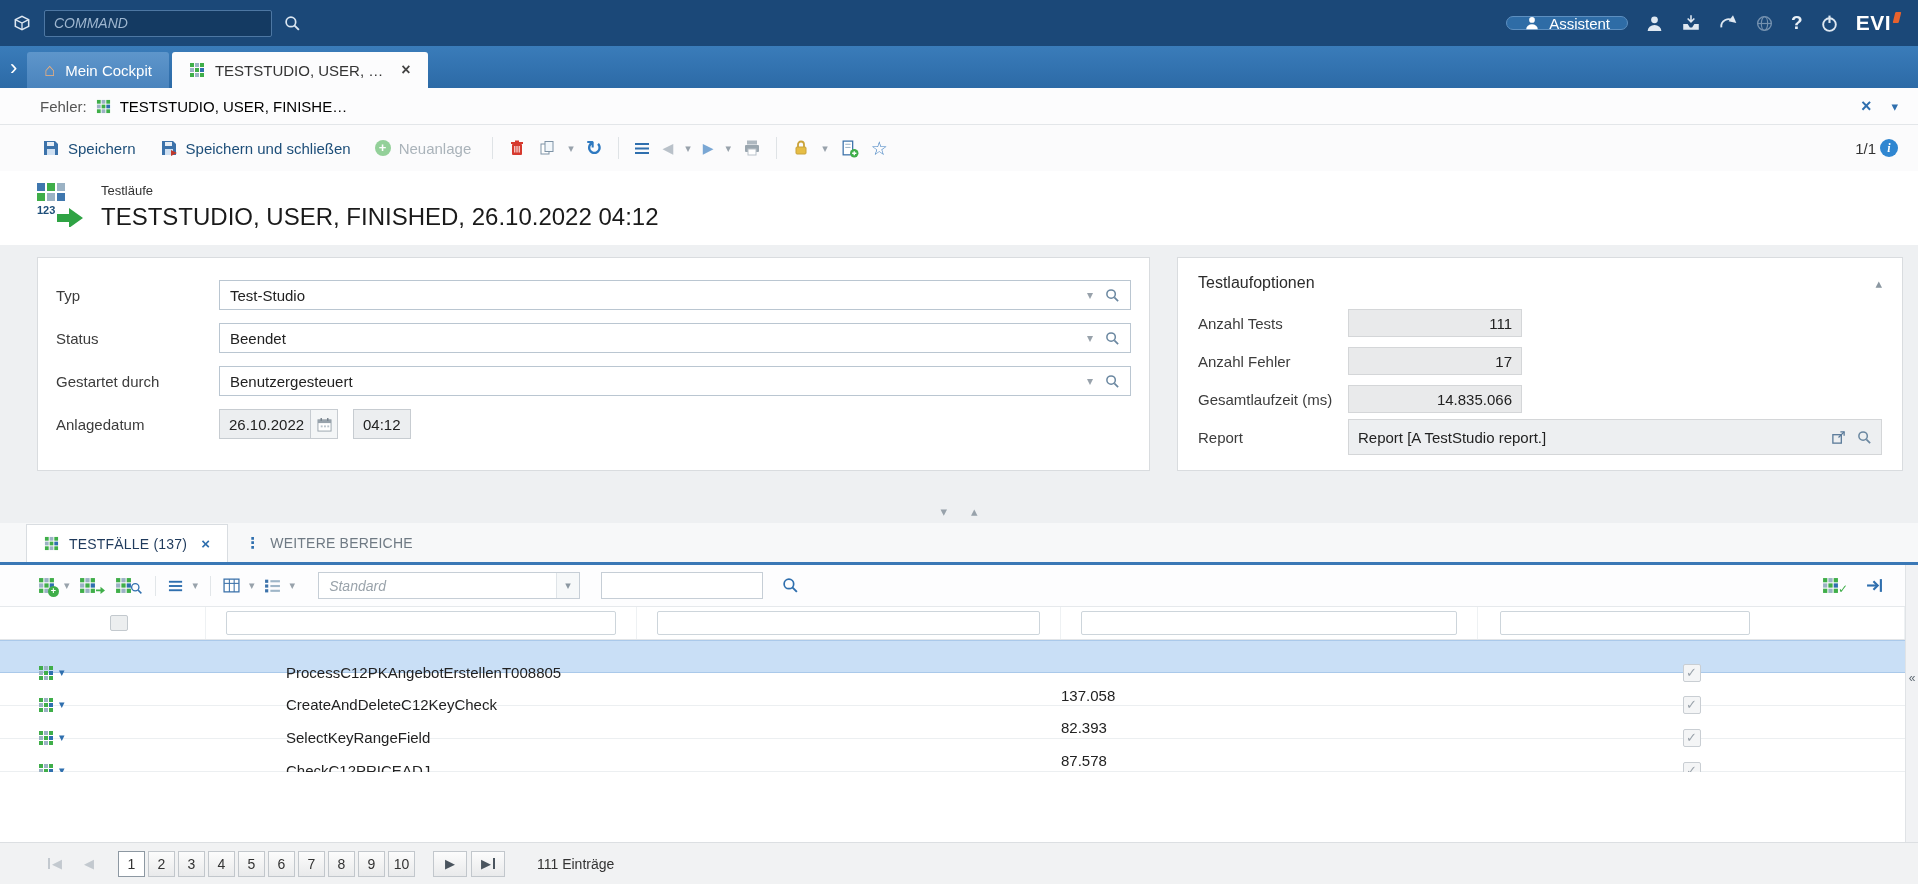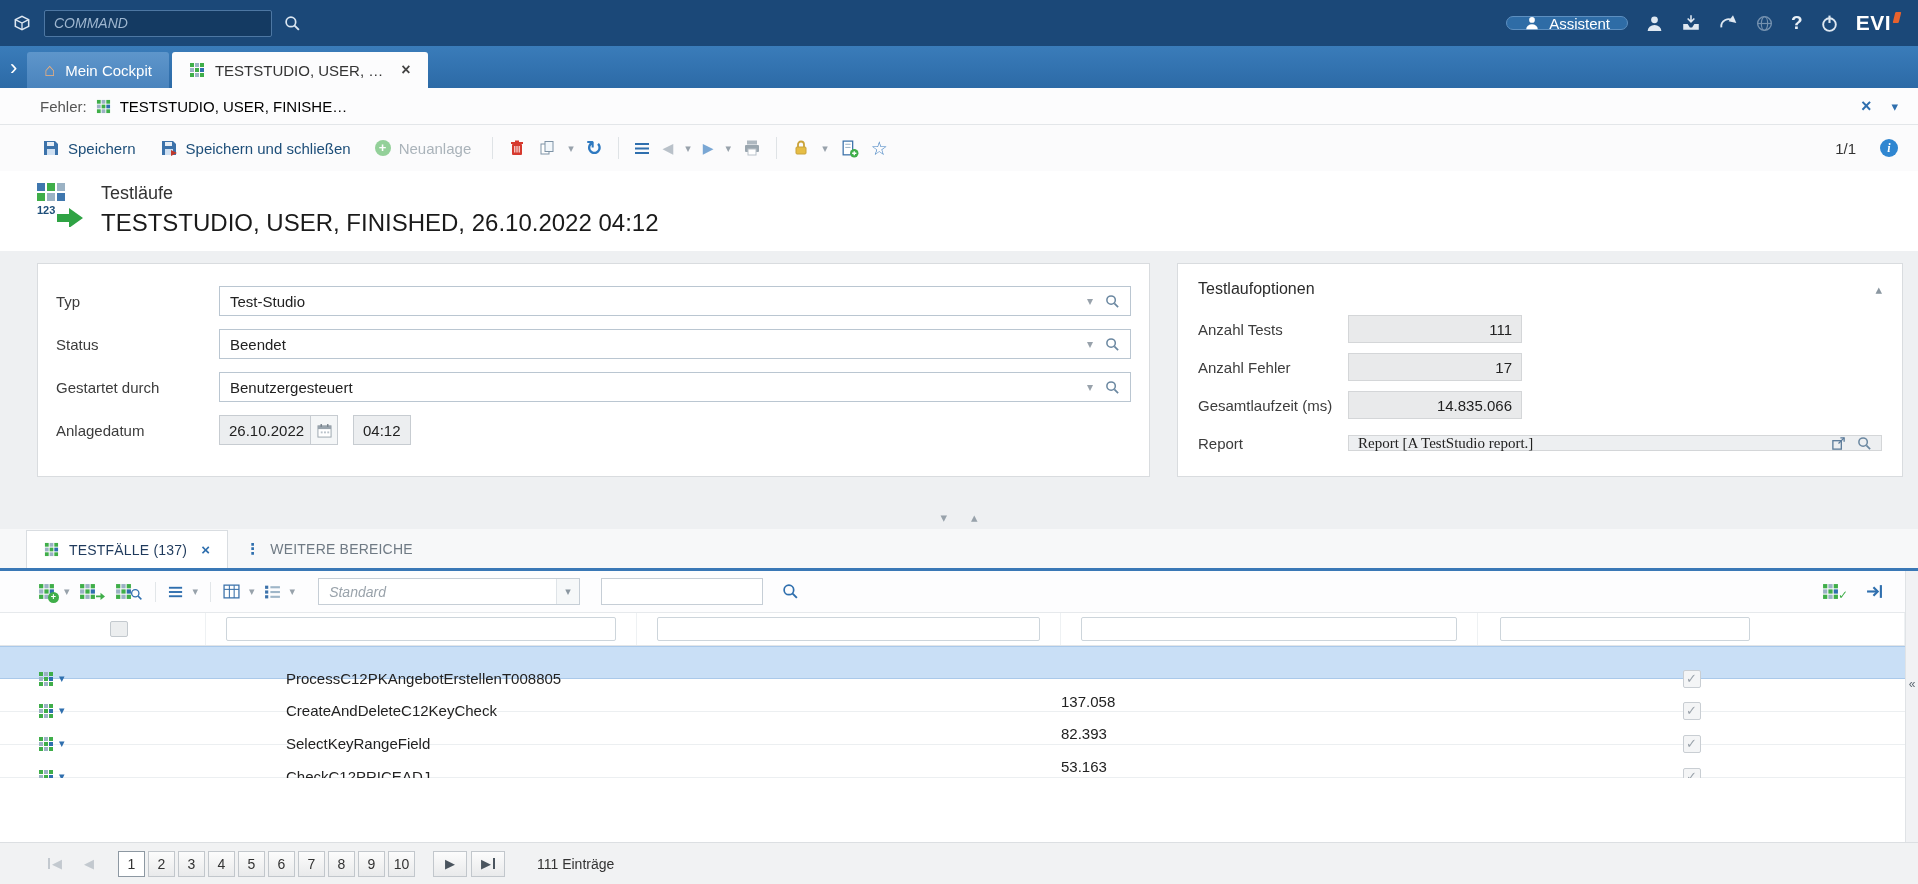--- a/index.html
+++ b/index.html
@@ -46,27 +46,27 @@
   .tb-btn.disabled { color:#aab3ba; cursor:default; }
   .tb-ic { display:flex; align-items:center; cursor:pointer; }
   .dd { color:#98a2ab; font-size:11px; cursor:pointer; }
   .tb-sep { width:1px; height:22px; background:#dfe3e6; margin:0 3px; }
   .glyph-refresh { font-size:20px; font-weight:bold; color:#2e79c0; line-height:1; }
   .glyph-prev { font-size:14px; color:#b9c1c9; }
   .glyph-next { font-size:14px; color:#7aa7d4; }
   .glyph-star { font-size:19px; color:#3f7fc0; line-height:1; }
   .plus-dot { width:16px; height:16px; border-radius:50%; background:#3fae49; color:#fff; font-size:13px; font-weight:bold; line-height:15px; text-align:center; }
   .tb-btn.disabled .plus-dot { opacity:.55; }
-  .tb-right { margin-left:auto; display:flex; align-items:flex-end; gap:24px; }
+  .tb-right { margin-left:auto; display:flex; align-items:flex-end; gap:4px; }
   .page-indicator { color:#333; }
   .info-dot { width:18px; height:18px; border-radius:50%; background:#2f86d1; color:#fff; font-size:12px; font-style:italic; font-weight:bold; text-align:center; line-height:18px; cursor:pointer; font-family:"Liberation Serif", serif; }
 
   
   .rec-header { background:#fff; padding:12px 16px 14px 37px; display:flex; gap:16px; align-items:flex-start; flex:0 0 auto; }
-  .rec-entity { font-size:18px; color:#333; margin-bottom:5px; }
+  .rec-entity { font-size:13px; color:#333; margin-bottom:5px; }
   .rec-title { font-size:24px; color:#1a1a1a; }
 
   
   .form-area { background:#eef0f2; padding:12px 15px 28px 37px; display:flex; gap:27px; align-items:stretch; flex:0 0 auto; }
   .card { background:#fff; border:1px solid #d9dcdf; }
   .card-details { width:1113px; padding:22px 18px 10px 18px; }
   .card-options { flex:1; padding:16px 20px 10px 20px; }
   .frm-row { display:flex; align-items:center; margin-bottom:13px; height:30px; }
   .frm-label { width:163px; color:#3c3c3c; flex:0 0 auto; }
   .combo { flex:1; height:30px; border:1px solid #bac6d1; background:#fff; display:flex; align-items:center; padding:0 10px; gap:12px; cursor:pointer; }
@@ -76,21 +76,21 @@
   .datebox { width:92px; height:30px; background:#eceef0; border:1px solid #c7ccd1; display:flex; align-items:center; padding:0 9px; color:#222; cursor:text; }
   .cal-btn { width:27px; height:30px; border:1px solid #c7ccd1; border-left:none; background:#f4f6f7; display:flex; align-items:center; justify-content:center; cursor:pointer; }
   .timebox { width:58px; height:30px; background:#eceef0; border:1px solid #c7ccd1; display:flex; align-items:center; padding:0 9px; margin-left:15px; color:#222; cursor:text; }
 
   .opt-title-row { display:flex; justify-content:space-between; align-items:center; margin-bottom:16px; }
   .opt-title { font-size:16px; color:#2b2b2b; }
   .opt-collapse { color:#8b97a1; font-size:13px; cursor:pointer; }
   .opt-row { display:flex; align-items:center; margin-bottom:8px; height:30px; }
   .opt-label { width:150px; color:#3c3c3c; flex:0 0 auto; }
   .ro-field { width:174px; height:28px; background:#e9eaeb; border:1px solid #d4d6d8; display:flex; align-items:center; justify-content:flex-end; padding:0 9px; color:#222; }
-  .report-field { flex:1; height:16px; background:#edeff1; border:1px solid #d4d6d8; display:flex; align-items:center; padding:0 9px; gap:11px; cursor:pointer;font-family:Liberation Serif, serif; }
+  .report-field { flex:1; height:36px; background:#edeff1; border:1px solid #d4d6d8; display:flex; align-items:center; padding:0 9px; gap:11px; cursor:pointer; }
   .report-field .val { flex:1; color:#222; }
 
   .collapse-strip { height:24px; background:#eef0f2; display:flex; align-items:center; justify-content:center; gap:24px; color:#98a2ab; font-size:13px; flex:0 0 auto; }
   .collapse-strip span { cursor:pointer; }
 
   
   .lower { flex:1; display:flex; flex-direction:column; background:#fff; min-height:0; }
   .ltabs { height:42px; background:#f7f8f9; display:flex; align-items:flex-end; padding-left:26px; border-bottom:3px solid #3a78b6; flex:0 0 auto; }
   .ltab { height:38px; display:flex; align-items:center; gap:10px; padding:0 17px; font-size:14px; cursor:pointer; letter-spacing:.2px; }
   .ltab.active { background:#fff; border:1px solid #d9dde1; border-bottom:none; color:#1f3a5c; }
@@ -654,21 +654,21 @@
             <span>
                 <svg width="16" height="16" viewBox="0 0 16 16">
                   <use href="#i-grid"></use>
                 </svg>
               </span>
             <span class="row-dd">▾</span>
           </div>
           <div></div>
           <div class="cell-name">SelectKeyRangeField</div>
           <div></div>
-          <div class="cell-runtime">53.163</div>
+          <div class="cell-runtime">87.578</div>
           <div class="cell-success">
             <span class="chk">
                 <span>✓</span>
               </span>
           </div>
         </div>
 
         <div class="grid-row">
           <div class="row-icons">
             <span>

